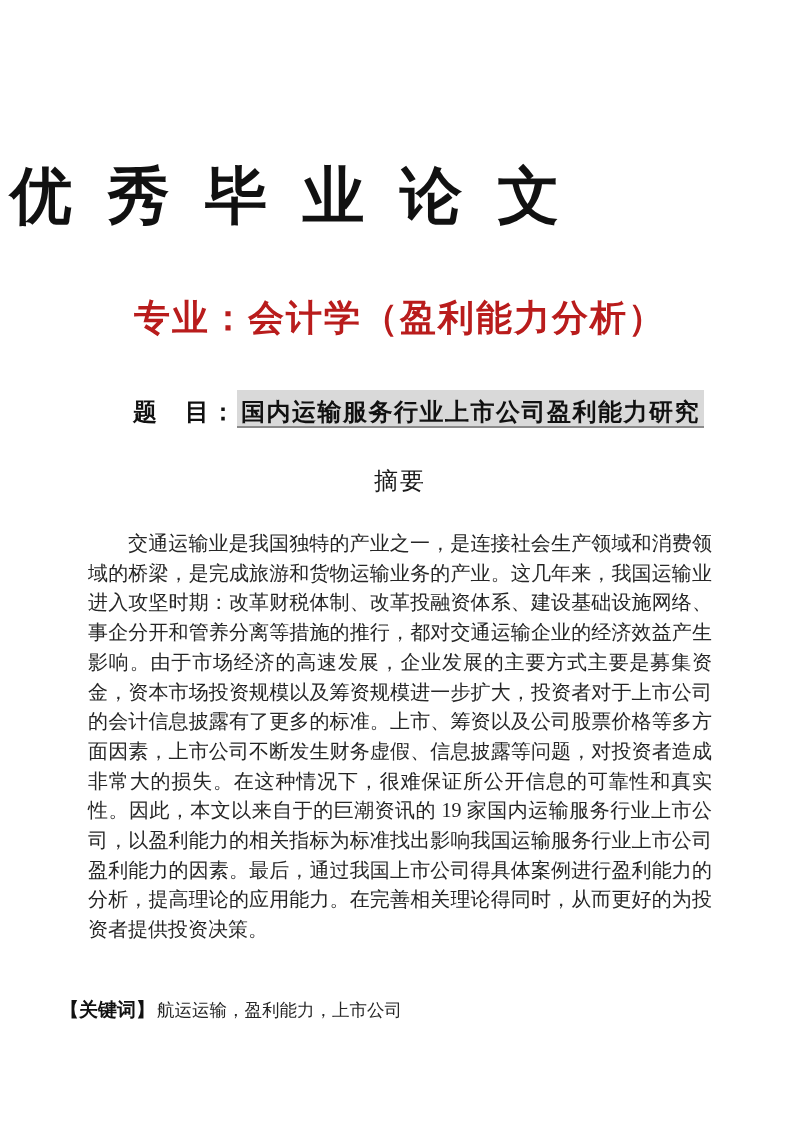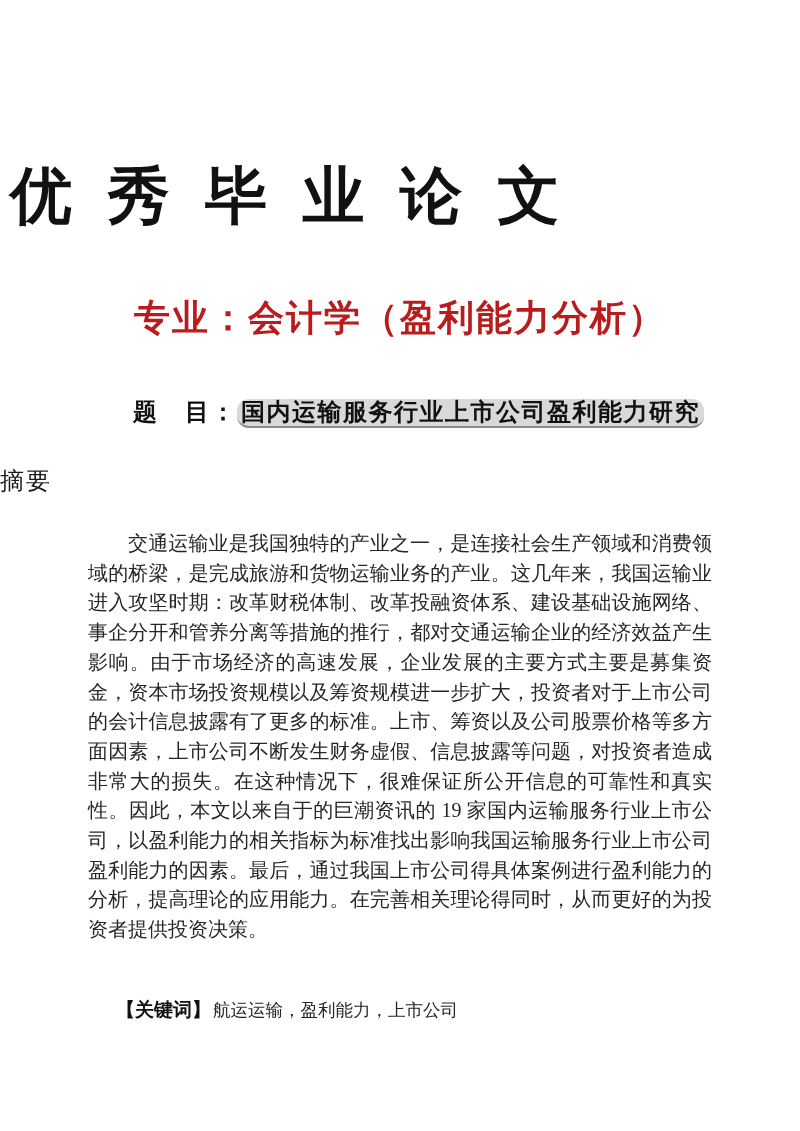--- a/index.html
+++ b/index.html
@@ -45,47 +45,47 @@
     font-weight: bold;
     color: #111111;
     white-space: nowrap;
   }
   .topic-label {
     letter-spacing: 2px;
   }
   .topic-title {
     background: #d9d9d9;
     border-bottom: 2px solid #8a8a8a;
-    padding: 0 4px 1px 4px;
+    padding: 9px 4px 1px 4px;
     letter-spacing: 1.5px;
-    border-radius: 12px;
   }
   .abstract-heading {
     margin-top: 30px;
+    text-align: center;
     font-size: 24px;
     line-height: 36px;
     font-weight: normal;
     letter-spacing: 2px;
     color: #1a1a1a;
   }
   .abstract-body {
     margin: 30px auto 0 auto;
     width: 624px;
     font-size: 20px;
     line-height: 29.7px;
     text-align: justify;
     text-justify: inter-ideograph;
     color: #262626;
   }
   .abstract-body p {
     margin: 0;
     text-indent: 2em;
   }
   .keywords-line {
-    margin: 50px 0 0 116px;
+    margin: 50px 0 0 60px;
     font-size: 17.5px;
     line-height: 30px;
     color: #262626;
   }
   .keywords-label {
     font-family: "Liberation Sans", sans-serif;
     font-weight: bold;
     font-size: 19px;
     color: #111111;
     margin-right: 2px;

